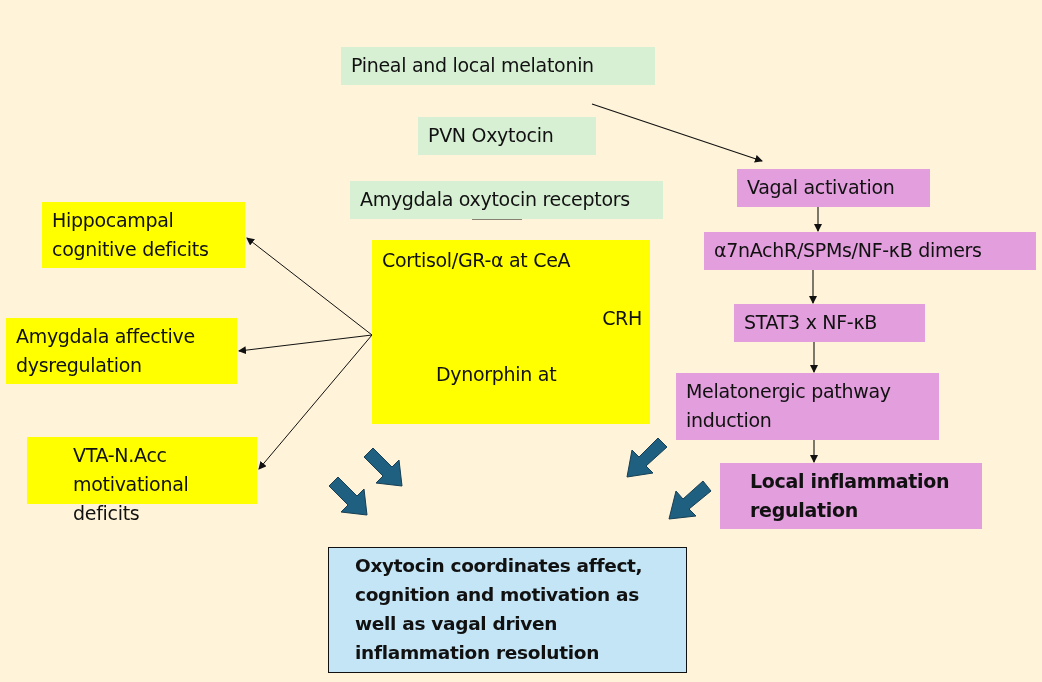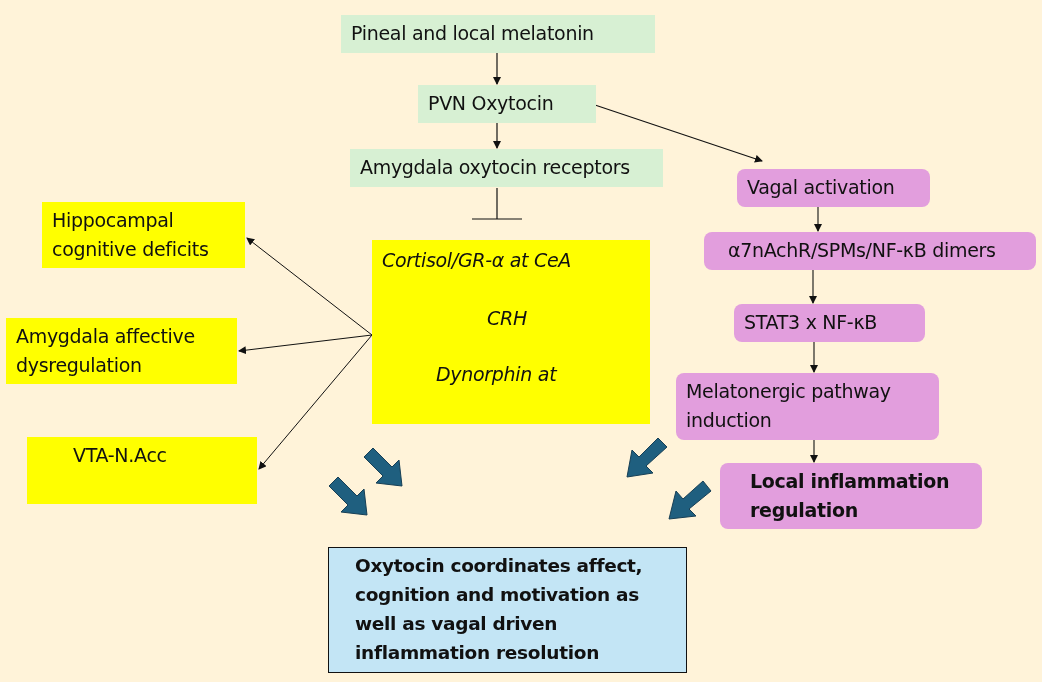--- a/index.html
+++ b/index.html
@@ -8,23 +8,23 @@
       background: #FFF3D9;
       font-family: "DejaVu Sans", sans-serif;
       color: #111;
     }
     .box {
       position: absolute; box-sizing: border-box;
       font-size: 19px; line-height: 29px;
       padding: 4px 10px;
       letter-spacing: -0.3px;
     }
-    .green { background: #D7F0D3; }
+    .green { background: #D7F0D3; margin-top: 32px; }
     .yellow { background: #FFFF00; }
-    .pink { background: #E29EDD; border-radius: 8px; }
+    .pink { background: #E29EDD; }
     .blue { background: #C3E5F5; border: 1.5px solid #111; }
     .bold { font-weight: bold; }
     svg#wires { position: absolute; left: 0; top: 0; }
     .main-line { position: absolute; left: 0; right: 0; text-align: center; }
   </style>
 </head>
 <body>
 
 <svg id="wires" width="1042" height="682">
   <defs>
@@ -65,42 +65,43 @@
 <div class="box green" style="left:341px; top:15px; width:314px; height:38px;">
   <span>Pineal and local melatonin</span>
 </div>
 <div class="box green" style="left:418px; top:85px; width:178px; height:38px;">
   <span>PVN Oxytocin</span>
 </div>
 <div class="box green" style="left:350px; top:149px; width:313px; height:38px;">
   <span>Amygdala oxytocin receptors</span>
 </div>
 
-<div class="box yellow" style="left:372px; top:240px; width:278px; height:184px; padding:0;font-style:italic;">
+<div class="box yellow" style="left:372px; top:240px; width:278px; height:184px; padding:0;">
   <div class="main-line" style="top:6px; left:10px; text-align:left;">Cortisol/GR-α  at CeA</div>
-  <div class="main-line" style="top:64px; left:0; width:270px;">CRH</div>
+  <div class="main-line" style="top:64px; left:0; width:270px;text-align:right;">CRH</div>
   <div class="main-line" style="top:120px; left:64px; text-align:left;">Dynorphin at</div>
 </div>
 
 <div class="box yellow" style="left:42px; top:202px; width:203px; height:66px;">
   <div>Hippocampal</div>
   <div>cognitive deficits</div>
 </div>
 <div class="box yellow" style="left:6px; top:318px; width:231px; height:66px;">
   <div>Amygdala affective</div>
   <div>dysregulation</div>
 </div>
 <div class="box yellow" style="left:27px; top:437px; width:230px; height:67px;padding-left:46px;">
   <div>VTA-N.Acc</div>
+  <div>motivational deficits</div>
 </div>
 
 <div class="box pink" style="left:737px; top:169px; width:193px; height:38px;">
   <span>Vagal activation</span>
 </div>
-<div class="box pink" style="left:704px; top:232px; width:332px; height:38px; padding-left:24px; padding-right:4px;">
+<div class="box pink" style="left:704px; top:232px; width:332px; height:38px; padding-left:10px; padding-right:4px;">
   <span>α7nAchR/SPMs/NF-κB dimers</span>
 </div>
 <div class="box pink" style="left:734px; top:304px; width:191px; height:38px;">
   <span>STAT3 x NF-κB</span>
 </div>
 <div class="box pink" style="left:676px; top:373px; width:263px; height:67px;">
   <div>Melatonergic pathway</div>
   <div>induction</div>
 </div>
 <div class="box pink bold" style="left:720px; top:463px; width:262px; height:66px;padding-left:30px;">

